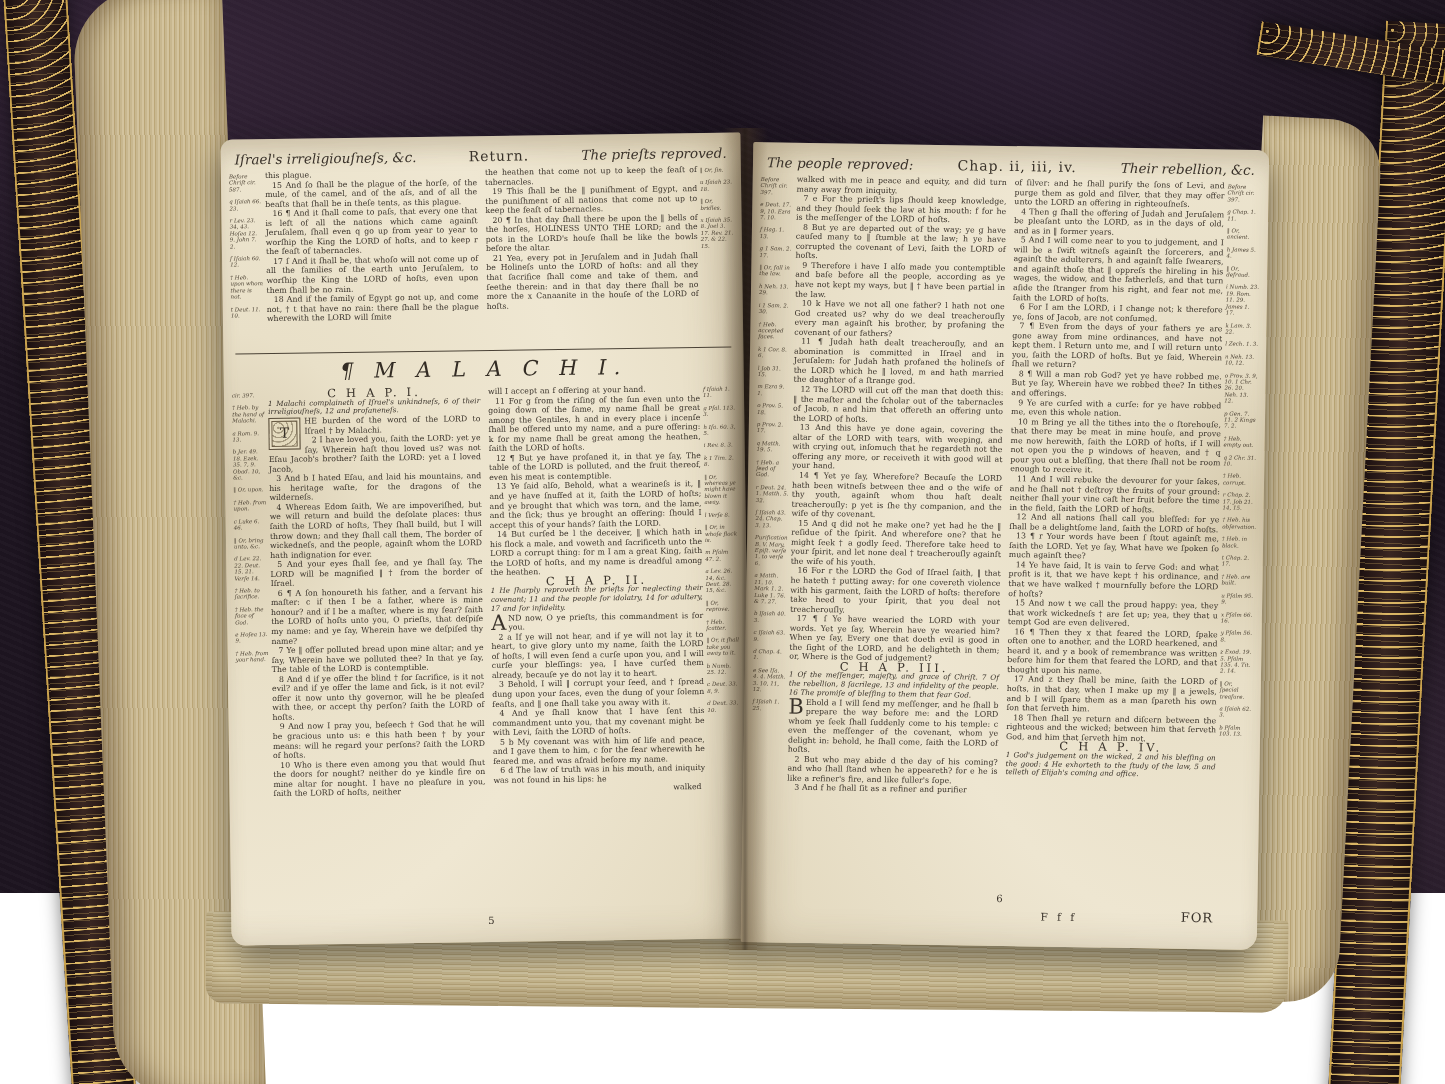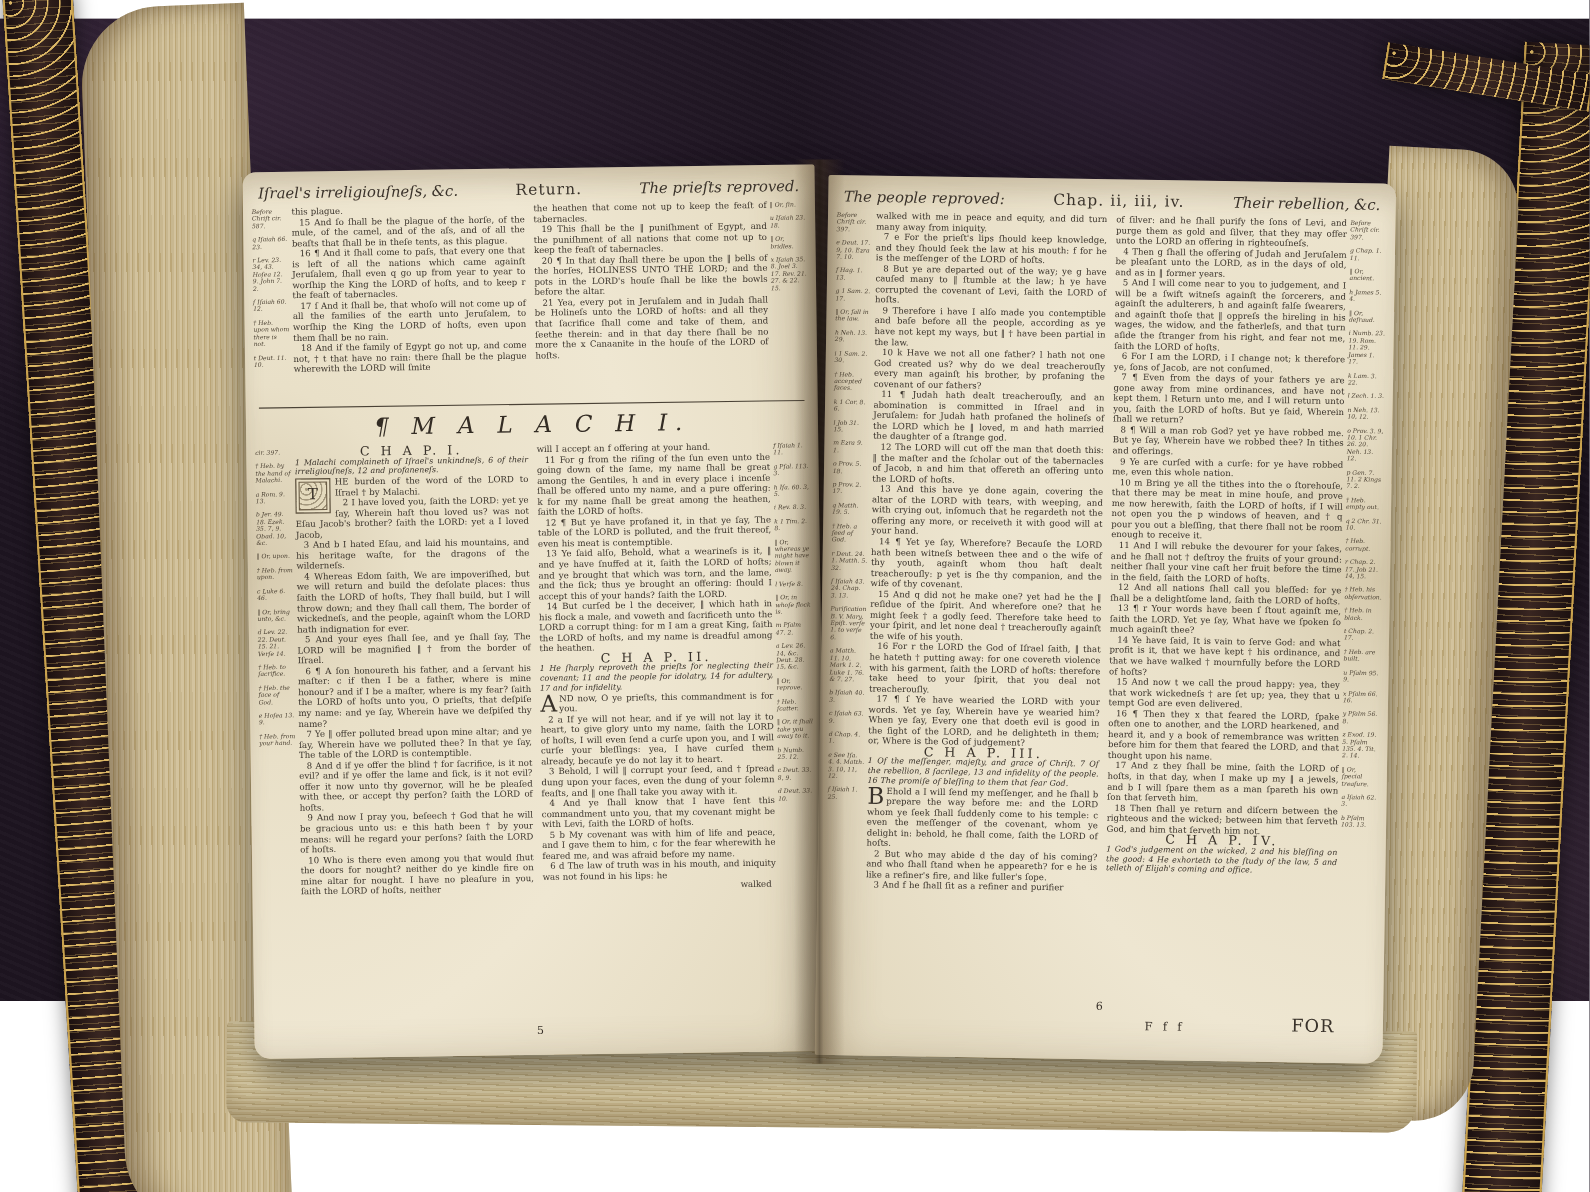--- a/index.html
+++ b/index.html
@@ -4,21 +4,21 @@
 <style>
   html,body{margin:0;padding:0;}
   body{width:1445px;height:1084px;overflow:hidden;font-family:"DejaVu Serif",serif;}
   #stage{position:relative;width:1445px;height:893px;
     background:
       radial-gradient(900px 520px at 12% 6%, rgba(96,66,100,.35), transparent 62%),
       radial-gradient(760px 460px at 88% 88%, rgba(118,84,112,.30), transparent 62%),
       radial-gradient(560px 340px at 72% 4%, rgba(64,44,74,.45), transparent 60%),
       radial-gradient(1000px 500px at 50% 104%, rgba(92,64,92,.28), transparent 65%),
       repeating-linear-gradient(23deg, rgba(255,255,255,.018) 0 3px, rgba(0,0,0,.02) 3px 7px),
-      #1d1420; margin-top: 17px;}
+      #1d1420;}
   .shadow-under{position:absolute;left:120px;top:120px;width:1220px;height:880px;border-radius:40%;
     background:radial-gradient(closest-side, rgba(0,0,0,.55), rgba(0,0,0,0));filter:blur(10px);}
   .gilt{background:
       repeating-radial-gradient(circle at 7px 9px, rgba(226,189,104,.95) 0 1.3px, transparent 1.8px 11px),
       repeating-linear-gradient(0deg, rgba(222,186,102,.28) 0 1px, transparent 1px 7px),
       linear-gradient(90deg,#190e0e,#392621 45%,#1b100f);
     box-shadow:inset 2px 0 0 #c9a24e, inset -2px 0 0 #c9a24e, 0 0 18px rgba(0,0,0,.5);}
   .board-left{position:absolute;left:38px;top:-26px;width:64px;height:1150px;transform:rotate(-3.6deg);}
   .board-right{position:absolute;left:1356px;top:22px;width:72px;height:1110px;transform:rotate(3.1deg);}
   .board-topright{position:absolute;left:1258px;top:36px;width:190px;height:34px;transform:rotate(9deg);}
@@ -62,21 +62,21 @@
     font-size:14px;border:1px solid #5a4e3c;box-shadow:inset 0 0 0 2px #e9dfc4, inset 0 0 0 3px #6a5c45;
     background:repeating-radial-gradient(circle at 30% 30%, rgba(88,74,50,.45) 0 1px, transparent 1.5px 4.5px),#e4dabd;}
   .top-section{height:178px;overflow:hidden;}
   .title-block{padding:0 10px;}
   .malachi-rule{border:none;border-top:1.4px solid #4a4236;margin:4px 2px 6px;}
   .malachi-title{text-align:center;font-style:italic;font-size:21px;letter-spacing:7px;margin:0 0 4px;color:#332c24;}
   .bottom-section{height:474px;overflow:hidden;}
   .full-section{height:712px;overflow:hidden;}
   .pagenum{position:absolute;bottom:16px;left:0;right:0;text-align:center;font-size:10px;}
   .sig{position:absolute;bottom:24px;left:58%;font-size:10.5px;letter-spacing:3px;}
-  .for{position:absolute;bottom:24px;right:44px;font-size:16px;letter-spacing:1px;}
+  .for{position:absolute;bottom:24px;right:44px;font-size:13px;letter-spacing:1px;}
   .pagenum-r{position:absolute;bottom:42px;left:0;right:0;text-align:center;font-size:10px;}
 </style>
 </head>
 <body>
 
 <div id="stage">
   <div class="shadow-under"></div>
   <div class="board-left gilt"></div>
   <div class="board-right gilt"></div>
   <div class="board-topright gilt"></div>

